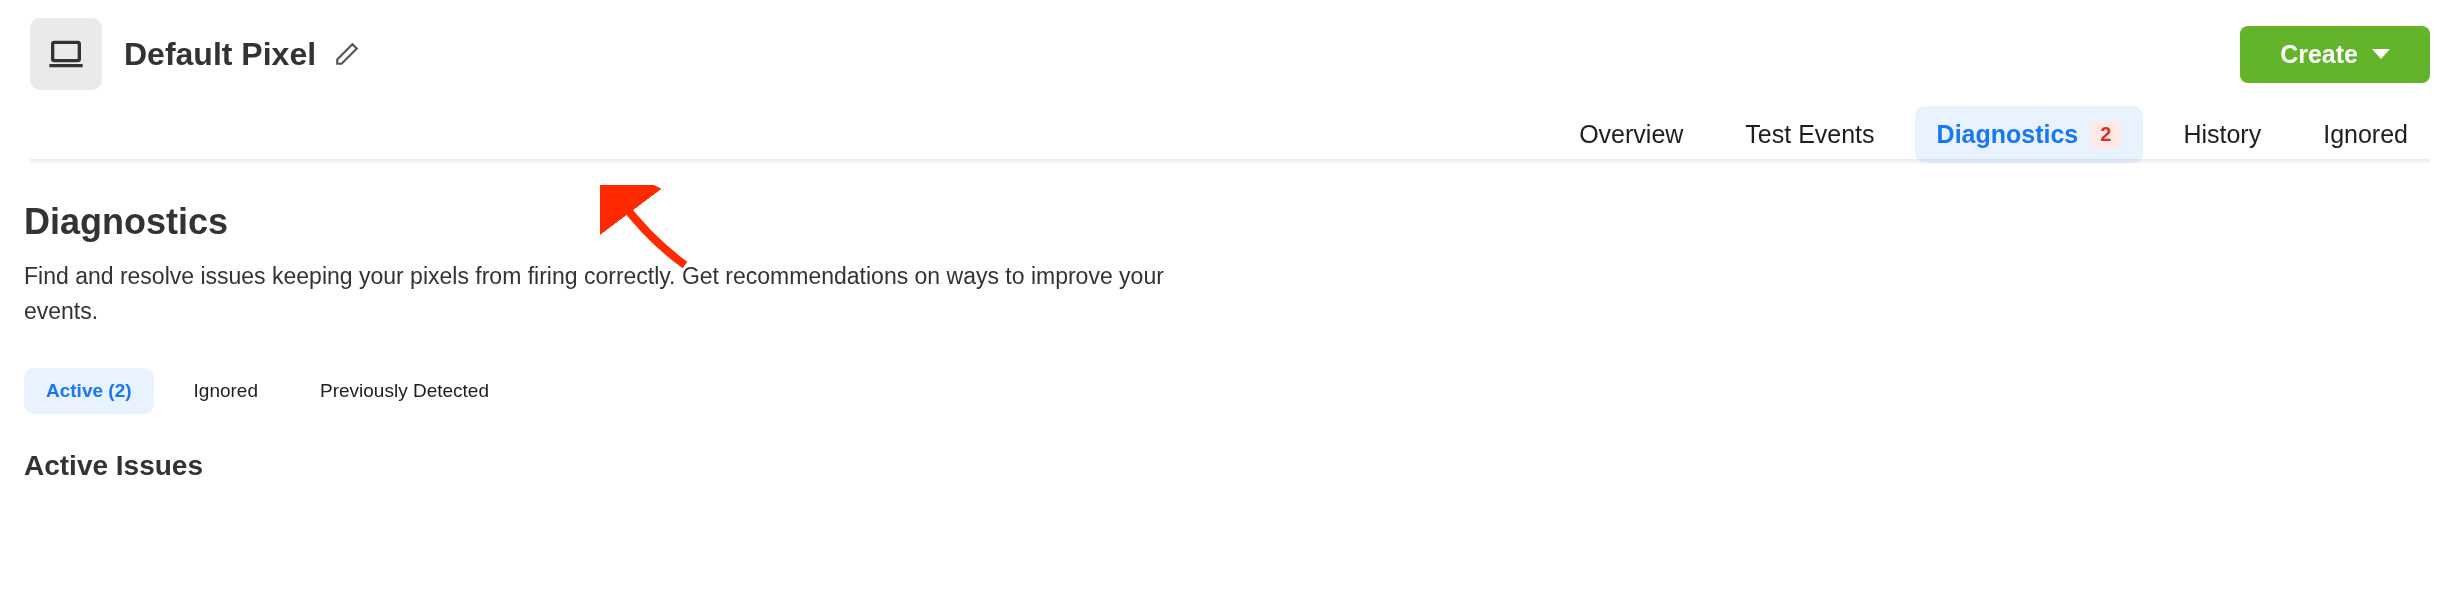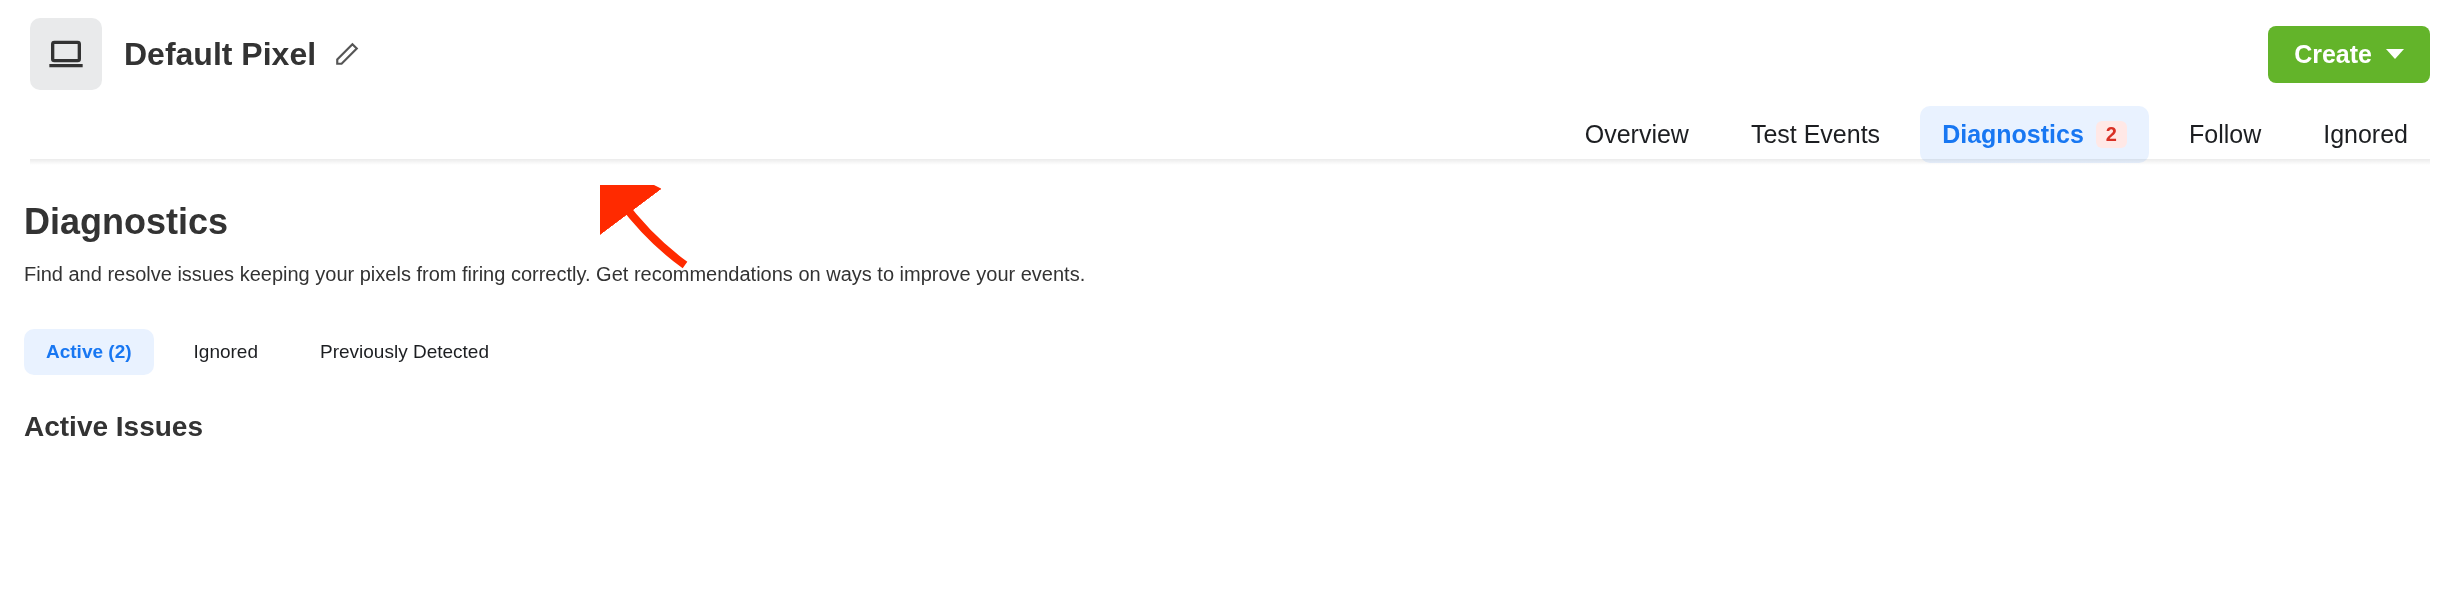--- a/index.html
+++ b/index.html
@@ -51,21 +51,21 @@
       cursor: pointer;
     }
     .edit-svg { width: 26px; height: 26px; }
     .create-btn {
       background: #63b42a;
       color: #fff;
       font-size: 25px;
       font-weight: 700;
       border: none;
       border-radius: 8px;
-      padding: 14px 26px;
+      padding: 14px 40px;
       display: flex;
       align-items: center;
       gap: 14px;
       cursor: pointer;
     }
     .create-caret {
       width: 0; height: 0;
       border-left: 9px solid transparent;
       border-right: 9px solid transparent;
       border-top: 10px solid #fff;
@@ -113,21 +113,21 @@
     .content {
       padding: 38px 24px 20px 24px;
     }
     .section-heading {
       font-size: 36px;
       font-weight: 800;
       color: #333;
       margin-bottom: 16px;
     }
     .section-desc {
-      font-size: 20px;
+      font-size: 23px;
       color: #333;
       line-height: 1.5;
       max-width: 1150px;
       margin-bottom: 40px;
     }
     .subtabs-row {
       display: flex;
       align-items: center;
       gap: 18px;
       margin-bottom: 36px;
@@ -193,21 +193,21 @@
     <span>Overview</span>
   </div>
   <div class="tab">
     <span>Test Events</span>
   </div>
   <div class="tab active">
     <span>Diagnostics</span>
     <span class="tab-badge">2</span>
   </div>
   <div class="tab">
-    <span>Follow</span>
+    <span>History</span>
   </div>
   <div class="tab">
     <span>Ignored</span>
   </div>
 </div>
 
 <svg class="annotation-arrow" width="100" height="90" viewBox="0 0 100 90">
   <defs>
     <marker id="ah" markerWidth="10" markerHeight="10" refX="2" refY="5" orient="auto">
       <path d="M0,0 L10,5 L0,10 Z" fill="#ff2a00"></path>

